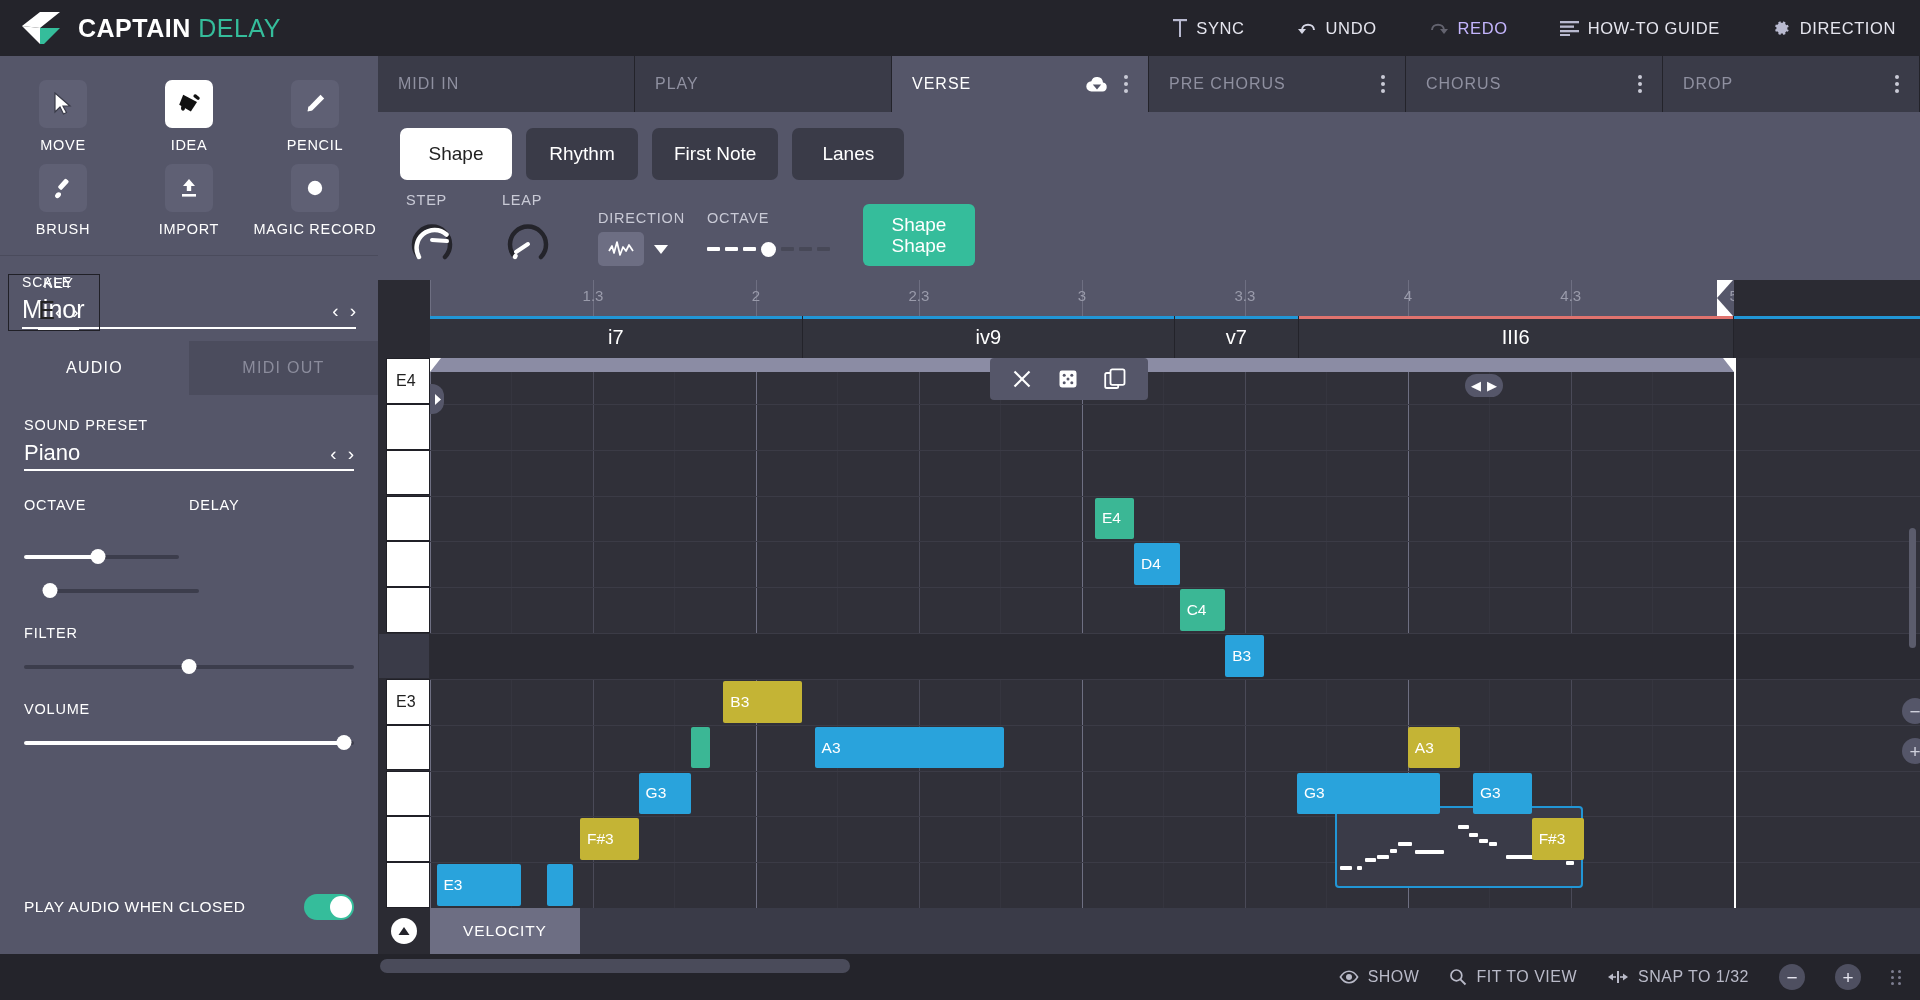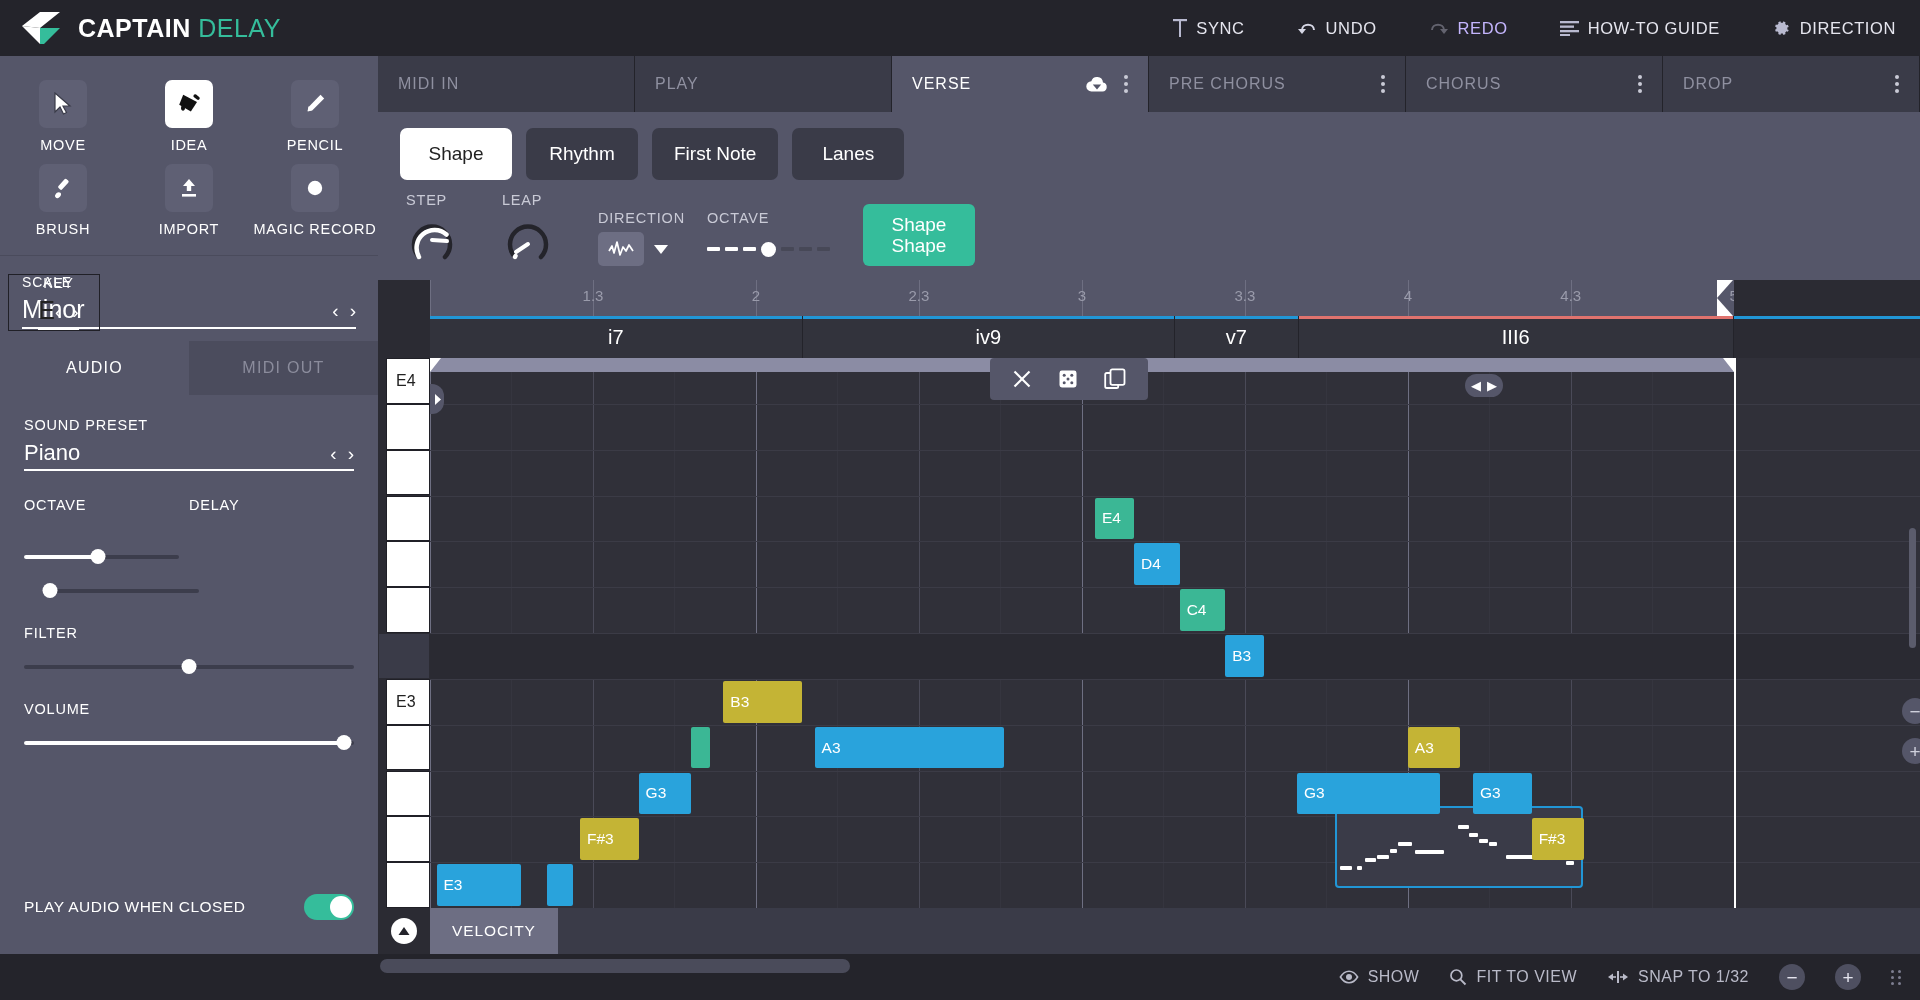--- a/index.html
+++ b/index.html
@@ -227,21 +227,21 @@
     background: #555669; color: #cfd0dc; display: flex; align-items: center;
     justify-content: center; font-size: 19px; cursor: pointer; line-height: 1;
   }
 
   
   .vel-bar { height: 46px; flex: 0 0 46px; display: flex; align-items: stretch; background: #2b2b33; }
   .vel-exp { width: 52px; flex: 0 0 52px; display: flex; align-items: center; justify-content: center; }
   .vel-exp .circ { width: 26px; height: 26px; border-radius: 50%; background: #fff; display: flex; align-items: center; justify-content: center; cursor: pointer; }
   .vel-tab {
     background: #6d6e83; color: #fff; font-size: 15.5px; letter-spacing: .9px;
-    display: flex; align-items: center; padding: 0 22px; cursor: pointer;
+    display: flex; align-items: center; padding: 0 33px; cursor: pointer;
   }
   .vel-rest { flex: 1; background: #3a3b48; }
 
   
   .bottom {
     height: 46px; flex: 0 0 46px; background: #24242b; display: flex; align-items: center;
     padding-left: 0; position: relative;
   }
   .hscroll-wrap { position: absolute; left: 380px; top: 5px; width: 470px; height: 14px; }
   .hscroll { width: 100%; height: 14px; background: #4a4b5a; border-radius: 7px; }

